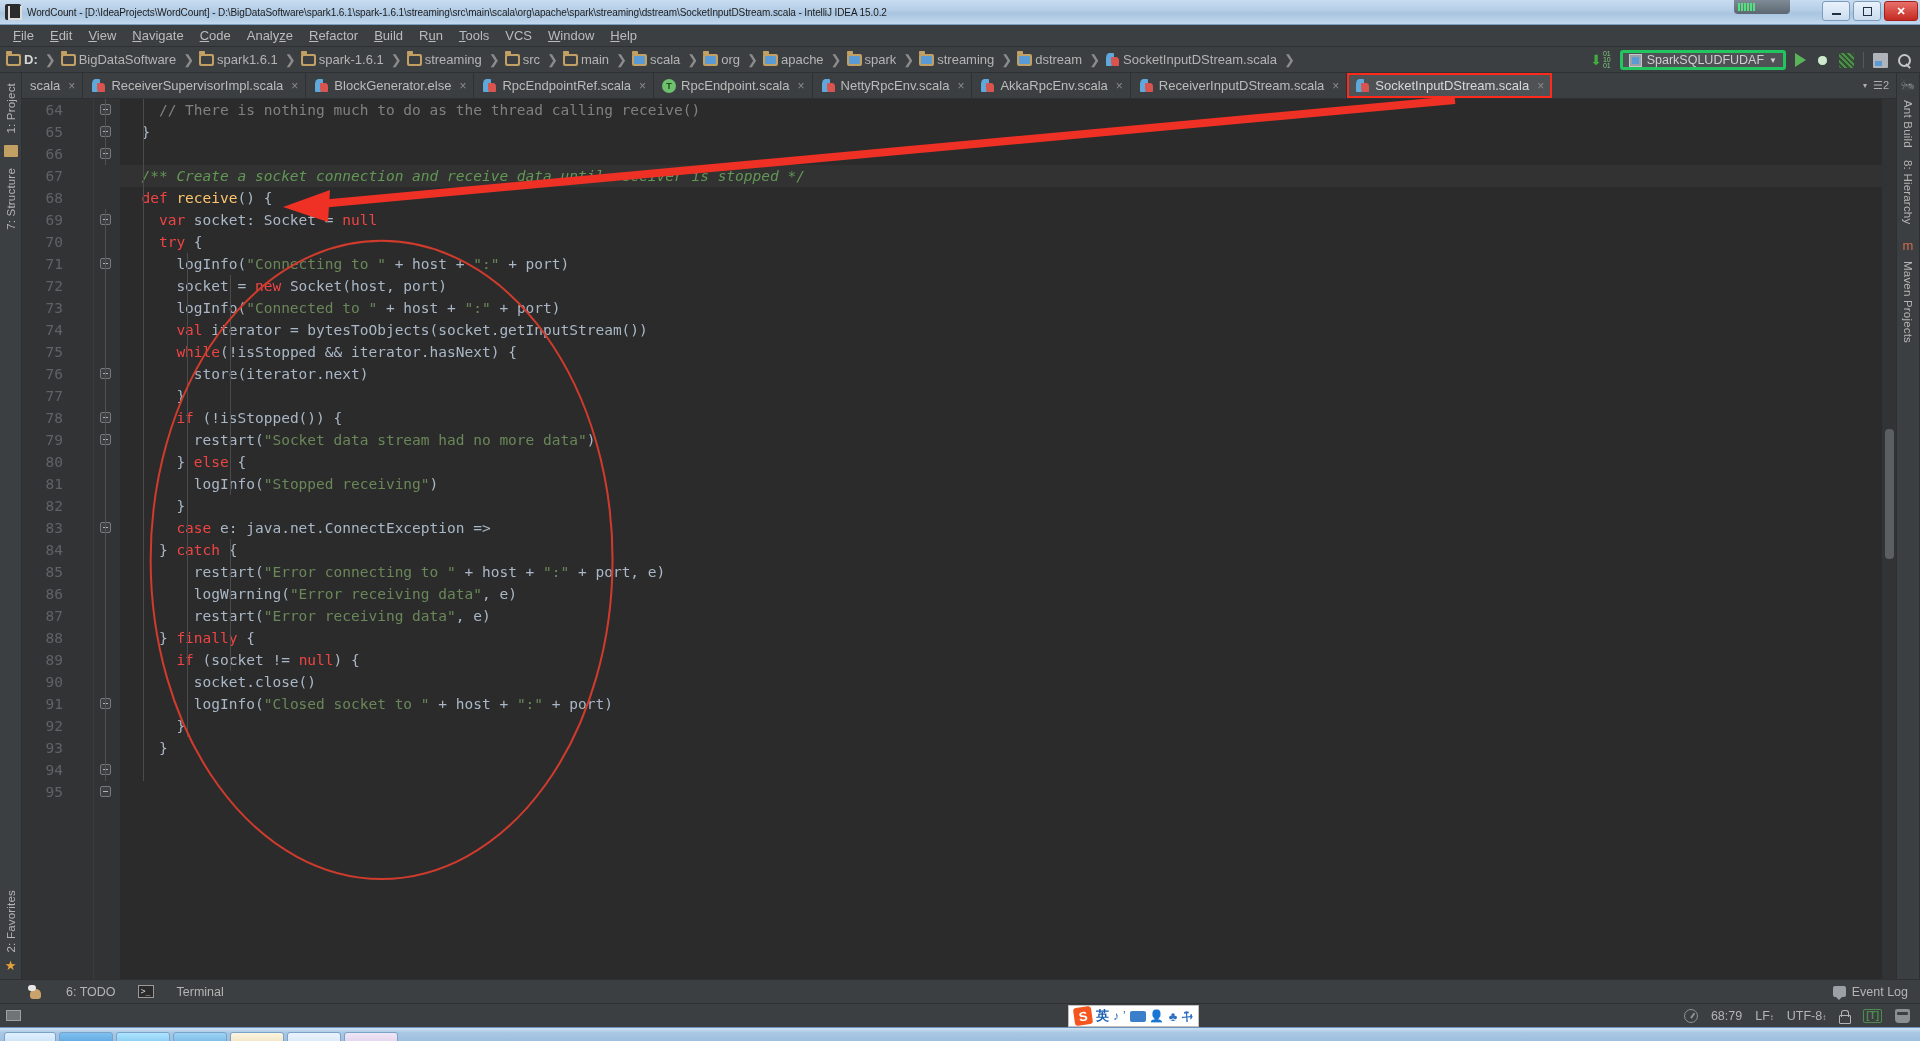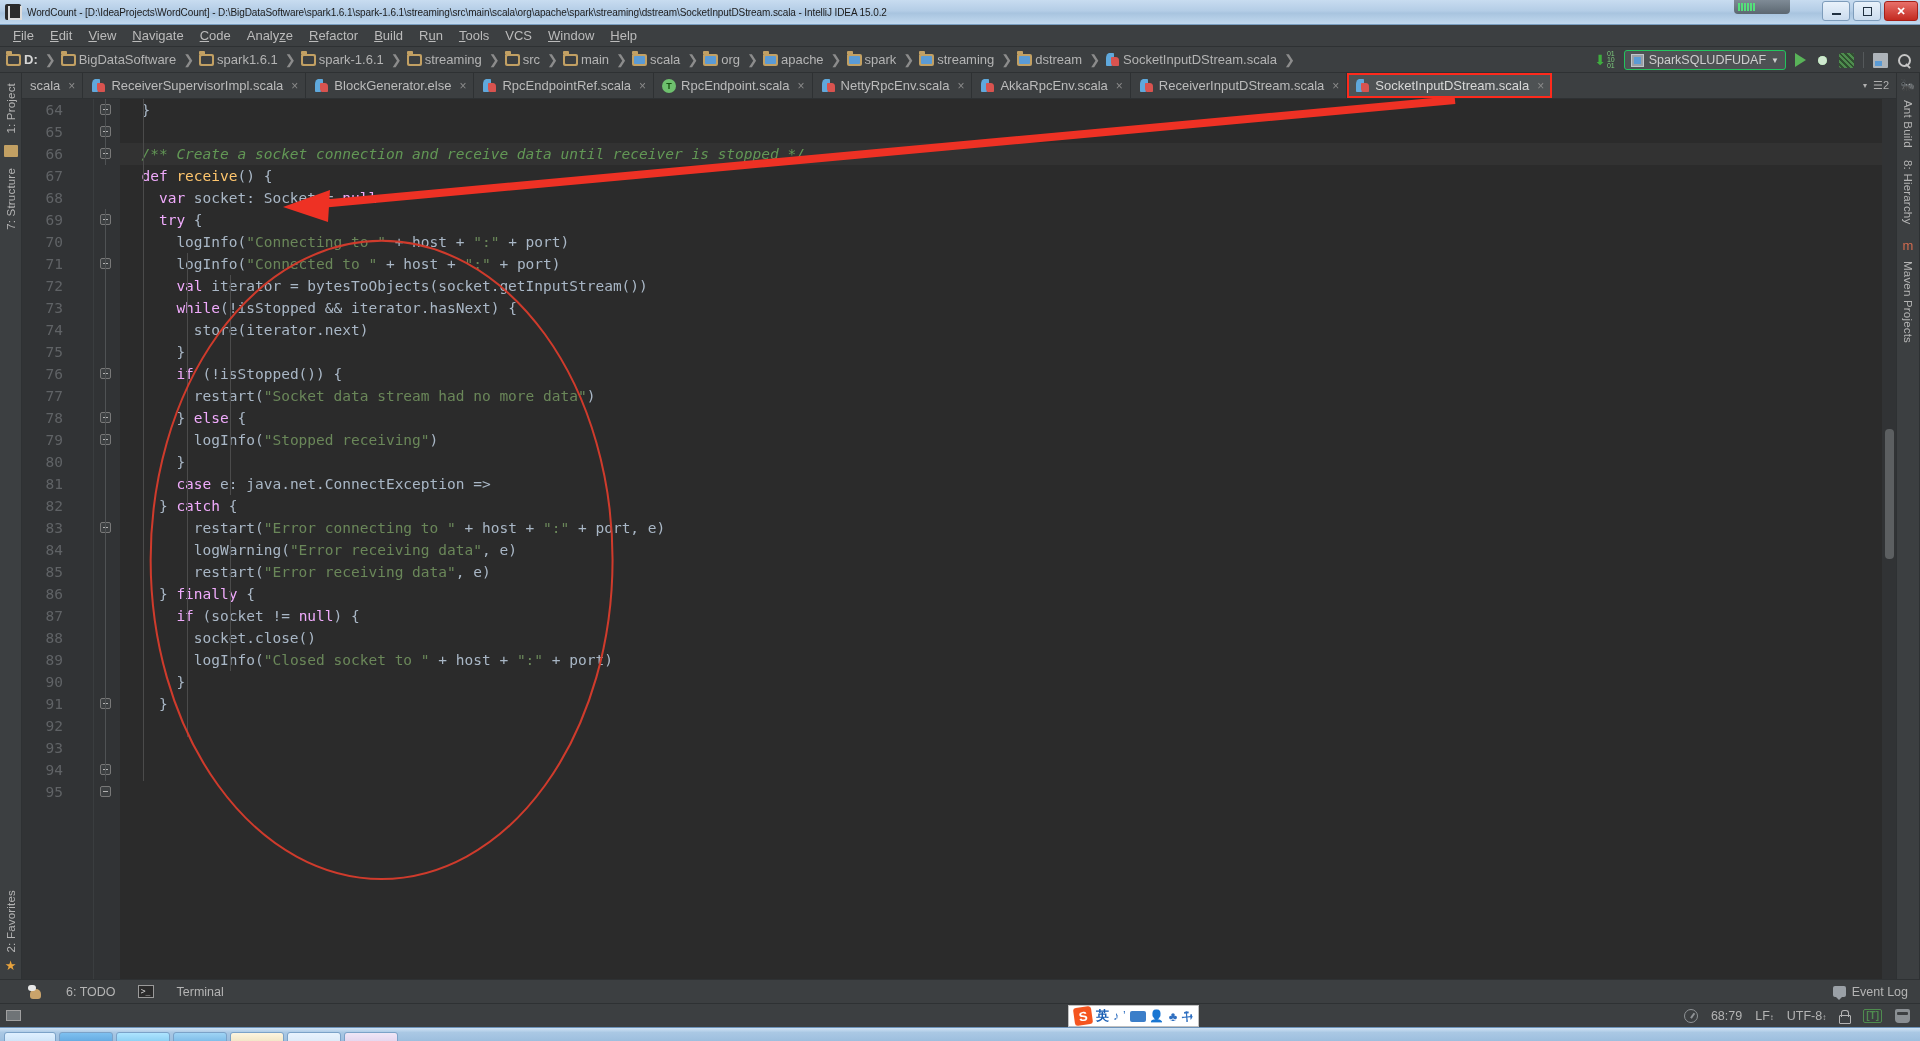--- a/index.html
+++ b/index.html
@@ -103,21 +103,21 @@
     background: #d9534f; border-radius: 10% 40% 10% 40%;
   }
   #navbar-right {
     position: absolute; right: 8px; top: 0; height: 26px;
     display: flex; align-items: center; gap: 9px;
   }
   .nav-dl { color: #3fae3f; font-size: 14px; display: flex; align-items: center; }
   .nav-dl .bits { font-size: 7px; line-height: 6px; color: #7dc97d; margin-left: 1px; }
   #runconfig {
     display: flex; align-items: center; gap: 5px;
-    background: #4e5254; border: 1px solid #22c55e; border-radius: 3px;
+    background: #4e5254; border: 3px solid #22c55e; border-radius: 3px;
     height: 20px; padding: 0 6px;
   }
   #runconfig .rc-ico {
     width: 13px; height: 13px; background: #9aa0a6; border: 1px solid #c0c6cc;
     position: relative;
   }
   #runconfig .rc-ico::after {
     content: ""; position: absolute; left: 2px; top: 2px; width: 7px; height: 7px;
     background: #5b9bd5;
   }
@@ -224,21 +224,21 @@
   }
   #foldcol .fline {
     position: absolute; left: 11px; width: 1px; background: #4f5254;
   }
   #codearea {
     flex: 1; position: relative; overflow: hidden;
     font-family: "DejaVu Sans Mono", monospace; font-size: 14.5px;
   }
   .cline { height: 22px; line-height: 22px; white-space: pre; color: #a9b7c6; padding-left: 4px; }
   .cline.cur { background: #323232; }
-  .kw { color: #f0abfc; }
+  .kw { color: #ef4444; }
   .fn { color: #ffc66d; }
   .str { color: #6a8759; }
   .cmt { color: #629755; font-style: italic; }
   .ital { color: #a9b7c6; font-style: italic; }
   .ident { color: #a9b7c6; }
 
   
   .iguide { position: absolute; width: 1px; background: #4b4b4b; }
 
   
@@ -607,27 +607,29 @@
           <div class="fold" style="top: 313px;"></div>
           <div class="fold" style="top: 335px;"></div>
           <div class="fold" style="top: 423px;"></div>
           <div class="fold" style="top: 599px;"></div>
           <div class="fold" style="top: 665px;"></div>
           <div class="fold" style="top: 687px;"></div>
           <div class="fline" style="top: 0px; height: 66px;"></div>
           <div class="fline" style="top: 110px; height: 572px;"></div>
         </div>
       <div id="codearea">
+          <div class="cline"><span class="ident">    </span><span class="cmt" style="font-style: normal; color: rgb(128, 128, 128);">// There is nothing much to do as the thread calling receive()</span></div>
           <div class="cline"><span class="ident">  }</span></div>
           <div class="cline"><span class="ident"></span></div>
           <div class="cline cur"><span class="ident">  </span><span class="cmt">/** Create a socket connection and receive data until receiver is stopped */</span></div>
           <div class="cline"><span class="ident">  </span><span class="kw">def </span><span class="fn">receive</span><span class="ident">() {</span></div>
           <div class="cline"><span class="ident">    </span><span class="kw">var </span><span class="ident">socket: Socket = </span><span class="kw">null</span></div>
           <div class="cline"><span class="ident">    </span><span class="kw">try</span><span class="ident"> {</span></div>
           <div class="cline"><span class="ident">      logInfo(</span><span class="str">"Connecting to "</span><span class="ident"> + host + </span><span class="str">":"</span><span class="ident"> + port)</span></div>
+          <div class="cline"><span class="ident">      socket = </span><span class="kw">new </span><span class="ident">Socket(host, port)</span></div>
           <div class="cline"><span class="ident">      logInfo(</span><span class="str">"Connected to "</span><span class="ident"> + host + </span><span class="str">":"</span><span class="ident"> + port)</span></div>
           <div class="cline"><span class="ident">      </span><span class="kw">val </span><span class="ident">iterator = bytesToObjects(socket.getInputStream())</span></div>
           <div class="cline"><span class="ident">      </span><span class="kw">while</span><span class="ident">(!isStopped &amp;&amp; iterator.hasNext) {</span></div>
           <div class="cline"><span class="ident">        store(iterator.next)</span></div>
           <div class="cline"><span class="ident">      }</span></div>
           <div class="cline"><span class="ident">      </span><span class="kw">if</span><span class="ident"> (!isStopped()) {</span></div>
           <div class="cline"><span class="ident">        restart(</span><span class="str">"Socket data stream had no more data"</span><span class="ident">)</span></div>
           <div class="cline"><span class="ident">      } </span><span class="kw">else</span><span class="ident"> {</span></div>
           <div class="cline"><span class="ident">        logInfo(</span><span class="str">"Stopped receiving"</span><span class="ident">)</span></div>
           <div class="cline"><span class="ident">      }</span></div>

